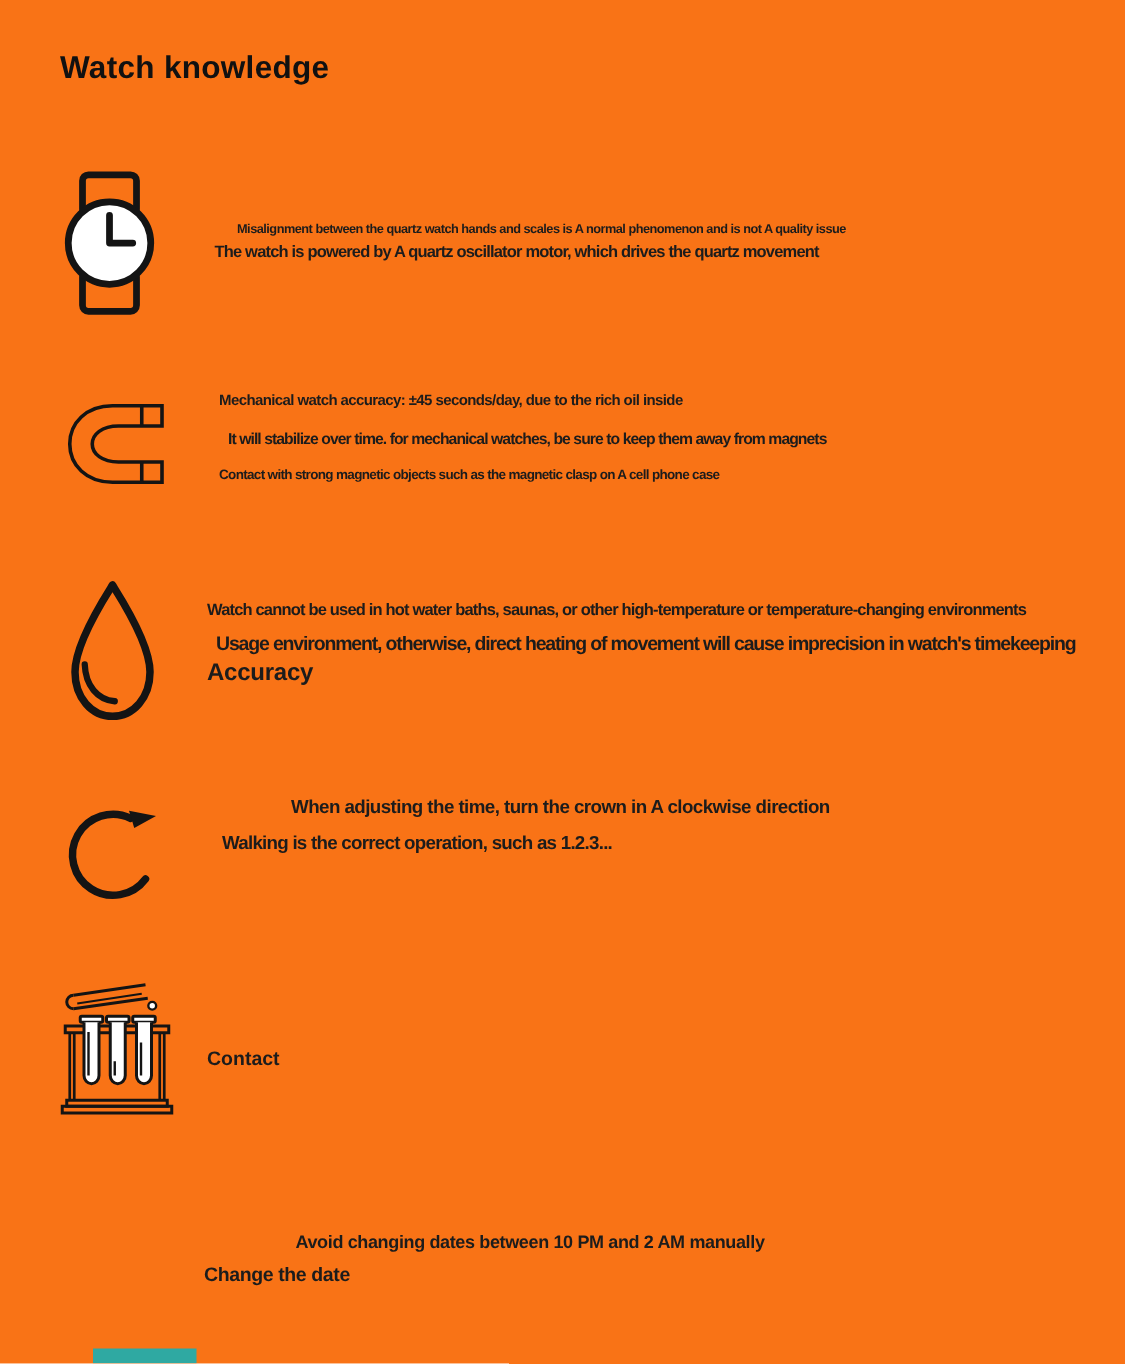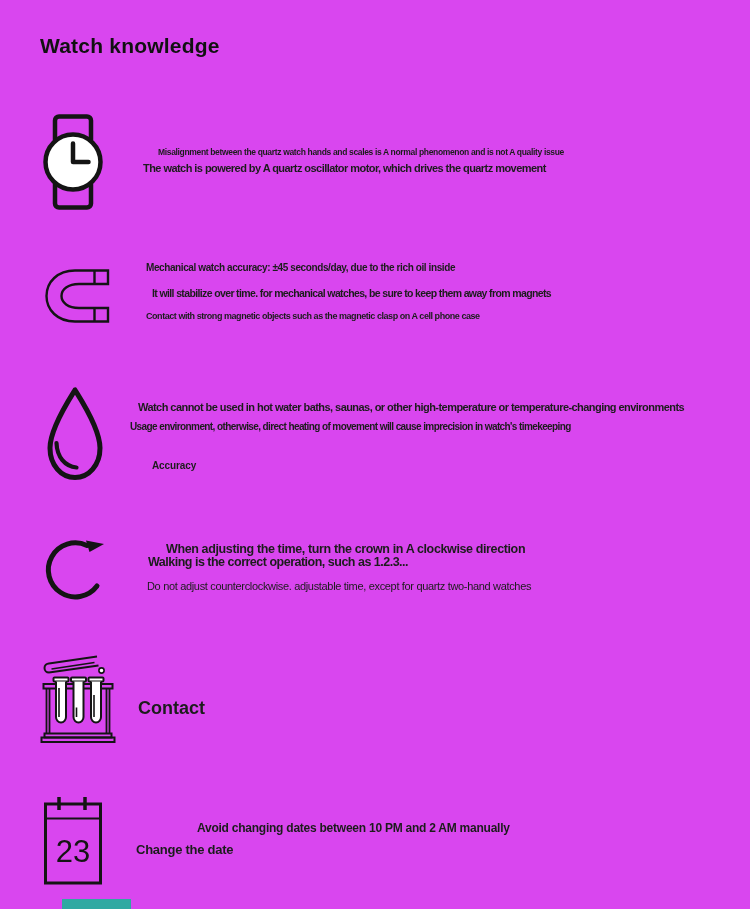--- a/index.html
+++ b/index.html
@@ -1,44 +1,44 @@
 <!DOCTYPE html>
 <html><head>
 <meta charset="utf-8">
 <style>
   html,body{margin:0;padding:0;background:#fff;}
-  .canvas{position:relative;width:750px;height:909px;background:#d946ef;overflow:hidden;
+  .canvas{position:relative;width:750px;height:909px;background:#f97316;overflow:hidden;
           font-family:"Liberation Sans",sans-serif;color:#1a1a1a;}
   .title{position:absolute;left:40px;top:34px;font-size:21px;font-weight:700;color:#111;letter-spacing:0.2px;}
   .icon{position:absolute;}
   .icon svg{display:block;}
   .line{position:absolute;white-space:nowrap;font-weight:700;color:#1c1c1c;}
   
   .ic1{left:40px;top:114px;}
   .s1l1{left:158px;top:147px;font-size:8.5px;letter-spacing:-0.04em;}
   .s1l2{left:143px;top:162px;font-size:11px;letter-spacing:-0.05em;}
   
   .ic2{left:42px;top:265px;}
   .s2l1{left:146px;top:262px;font-size:10px;letter-spacing:-0.04em;text-align:right;}
   .s2l2{left:152px;top:287px;font-size:10.5px;letter-spacing:-0.06em;}
   .s2l3{left:146px;top:311px;font-size:9px;letter-spacing:-0.05em;}
   
   .ic3{left:42px;top:385px;}
   .s3l1{left:138px;top:401px;font-size:11px;letter-spacing:-0.05em;}
-  .s3l2{left:130px;top:421px;font-size:10px;letter-spacing:-0.06em;}
-  .s3l3{left:152px;top:440px;font-size:10px;letter-spacing:-0.01em;margin-top:20px;}
+  .s3l2{left:144px;top:421px;font-size:13px;letter-spacing:-0.06em;}
+  .s3l3{left:138px;top:440px;font-size:16px;letter-spacing:-0.01em;}
   
   .ic4{left:42px;top:525px;}
-  .s4l1{left:166px;top:531px;font-size:12.5px;letter-spacing:-0.03em;margin-top:11px;}
+  .s4l1{left:194px;top:531px;font-size:12.5px;letter-spacing:-0.03em;}
   .s4l2{left:148px;top:555px;font-size:12.5px;letter-spacing:-0.04em;}
   .s4l3{left:147px;top:580px;font-size:11px;font-weight:400;letter-spacing:-0.03em;}
   
   .ic5{left:40px;top:648px;}
   .s5l1{left:148px;top:680px;font-size:10.5px;letter-spacing:-0.06em;}
-  .s5l2{left:138px;top:698px;font-size:18px;letter-spacing:0;}
+  .s5l2{left:138px;top:698px;font-size:13px;letter-spacing:0;}
   
   .ic6{left:42px;top:795px;}
   .s6l1{left:197px;top:821px;font-size:12px;letter-spacing:-0.02em;}
   .s6l2{left:136px;top:842px;font-size:13px;letter-spacing:-0.02em;}
   .accent-bar{position:absolute;left:62px;top:899px;width:69px;height:10px;}
 </style>
 </head>
 <body>
 
 <div class="canvas">
@@ -77,21 +77,20 @@
   <div class="line s3l3">Accuracy</div>
 
   <div class="icon ic4">
     <svg width="70" height="82" viewBox="0 0 70 82" fill="none" stroke="#141414">
       <path d="M55 61 A27 27 0 1 1 45 20.5" stroke-width="5" stroke-linecap="round"></path>
       <polygon points="62,19 44,15.5 47.5,27" fill="#141414" stroke="none"></polygon>
     </svg>
   </div>
   <div class="line s4l1">When adjusting the time, turn the crown in A clockwise direction</div>
   <div class="line s4l2">Walking is the correct operation, such as 1.2.3...</div>
-  <div class="line s4l3">Do not adjust counterclockwise. adjustable time, except for quartz two-hand watches</div>
 
   <div class="icon ic5">
     <svg width="76" height="96" viewBox="0 0 76 96" fill="none" stroke="#141414">
 
       <path d="M9 15.5 L57 8.5 M9 24.5 L58.5 17.5" stroke-width="2"></path>
       <path d="M9 15.5 A4.5 4.5 0 1 0 9 24.5" stroke-width="2"></path>
       <path d="M11.5 21 L54.5 14.5" stroke-width="1.4"></path>
       <circle cx="61.5" cy="22.5" r="2.6" stroke-width="1.6" fill="#fff"></circle>
 
       <rect x="3.5" y="36" width="69" height="4.5" stroke-width="2"></rect>
@@ -107,26 +106,18 @@
       </g>
 
       <path d="M19 40 V69 M36.5 59.5 V69 M54 47 V69" stroke-width="1.6"></path>
 
       <rect x="4.5" y="85.5" width="67" height="4" stroke-width="2"></rect>
       <rect x="1.5" y="89.5" width="73" height="4.5" stroke-width="2"></rect>
     </svg>
   </div>
   <div class="line s5l2">Contact</div>
 
-  <div class="icon ic6">
-    <svg width="62" height="92" viewBox="0 0 62 92" fill="none" stroke="#141414">
-      <rect x="3.5" y="9" width="55" height="79" stroke-width="3"></rect>
-      <path d="M3.5 23.5 H58.5" stroke-width="2"></path>
-      <path d="M17 2 V15 M43 2 V15" stroke-width="3.5"></path>
-      <text x="31" y="67" text-anchor="middle" font-size="31" fill="#141414" stroke="none" font-family="Liberation Sans, sans-serif">23</text>
-    </svg>
-  </div>
   <div class="line s6l1">Avoid changing dates between 10 PM and 2 AM manually</div>
   <div class="line s6l2">Change the date</div>
 
   <div class="accent-bar" style="background: rgb(47, 169, 162);"></div>
 
 </div>
 
 </body></html>

